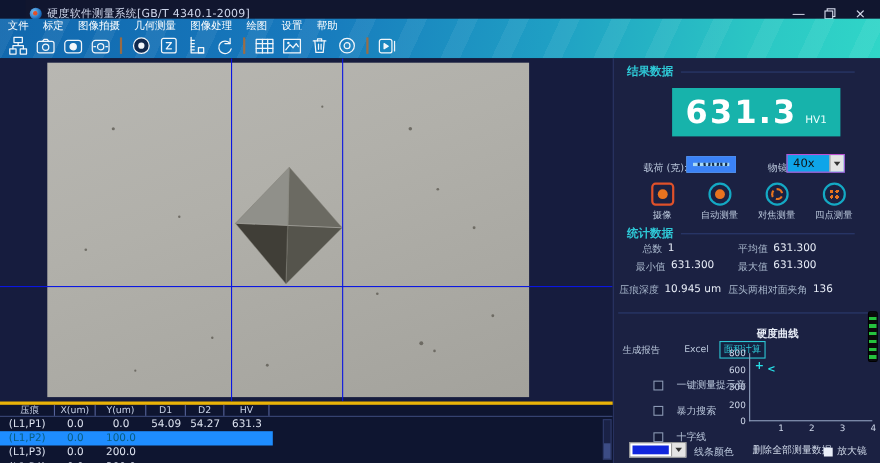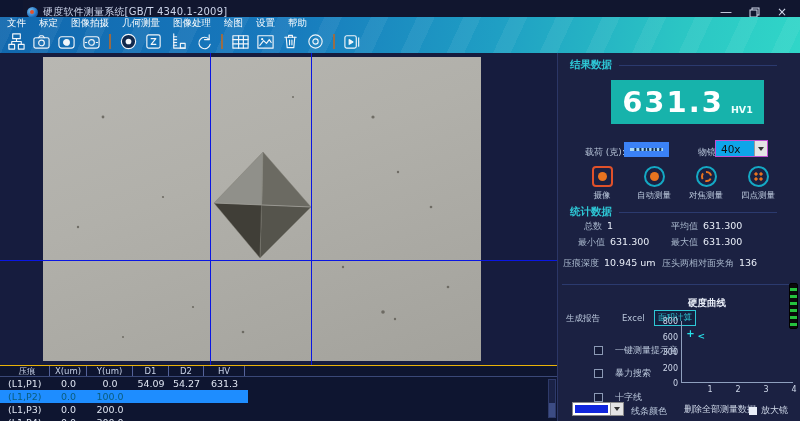--- a/index.html
+++ b/index.html
@@ -35,21 +35,21 @@
   .hline{position:absolute;left:0;right:0;height:1px;background:#0a16e2;top:207px;}
 
   
   .panel{position:absolute;right:0;top:0;width:243px;height:368px;background:#1b2142;border-left:1px solid #2b3666;}
   .sh{position:absolute;display:flex;align-items:center;gap:7px;color:#2ec8d6;font-size:10.5px;font-weight:bold;}
   .sh .hl{height:1px;background:#2b3a6e;}
   .sh1{top:5px;left:12px;}  .sh1 .hl{width:158px;}
   .sh2{top:152px;left:12px;} .sh2 .hl{width:158px;}
   .result-box{position:absolute;left:53px;top:27px;width:153px;height:44px;background:#17b3ab;display:flex;align-items:center;justify-content:center;gap:7px;}
   .rv{font-size:29px;font-weight:bold;color:#fff;letter-spacing:2px;}
-  .ru{font-size:9.5px;color:#eafffd;margin-top:14px;font-weight:bold;}
+  .ru{font-size:9.5px;color:#eafffd;margin-top:14px;font-weight:normal;}
   .plabel{position:absolute;font-size:9px;color:#b9c6da;}
   .pl1{left:27px;top:93px;} .pl2{left:140px;top:93px;}
   .pinput{position:absolute;left:66px;top:89px;width:45px;height:15px;background:#a9d9f5;border:6px solid #3b82f6;font-size:11px;font-weight:bold;color:#15304f;text-align:center;padding:0;}
   .pselect{position:absolute;left:157px;top:87px;width:53px;height:17px;background:#0ea5e9;border:1px solid #c050d0;display:flex;align-items:center;}
   .pselect .val{font-size:10.5px;color:#111;padding-left:5px;}
   .ddbtn{margin-left:auto;width:13px;height:100%;background:#e4e4e4;border-left:1px solid #9a9a9a;display:flex;align-items:center;justify-content:center;}
   .tri{width:0;height:0;border-left:3px solid transparent;border-right:3px solid transparent;border-top:4px solid #333;}
 
   .mbuttons{position:absolute;left:18px;top:113px;width:210px;display:flex;}
   .mbtn{width:52px;display:flex;flex-direction:column;align-items:center;gap:3px;}
@@ -88,21 +88,21 @@
   .colorbox{position:absolute;left:14px;top:349px;width:52px;height:14px;background:#fff;border:1px solid #888;display:flex;}
   .swatch{flex:1;margin:2px;}
   .clabel{position:absolute;left:73px;top:352px;font-size:9px;color:#b9c6da;}
   .delbtn{position:absolute;left:126px;top:350px;background:none;border:none;color:#cdd6e6;font-size:9px;padding:0;white-space:nowrap;}
   .mag{position:absolute;left:191px;top:351px;display:flex;align-items:center;gap:4px;font-size:9px;color:#cdd6e6;}
   .magbox{width:8px;height:8px;background:#e9eef8;}
   .level{position:absolute;left:231px;top:230px;width:9px;height:46px;border-radius:2px;border:1px solid #000;
     background:repeating-linear-gradient(180deg,#0a0a0a 0 4px,#25c23e 4px 7px);}
 
   
-  .datatable{position:absolute;left:0;top:365px;width:557px;height:56px;background:#0e1530;border-top:1px solid #eab308;overflow:hidden;}
+  .datatable{position:absolute;left:0;top:365px;width:557px;height:56px;background:#0e1530;border-top:3px solid #eab308;overflow:hidden;}
   .thead{display:flex;height:11px;align-items:center;border-bottom:1px solid #3a4878;padding-left:5px;color:#c7d1e6;font-size:8.5px;}
   .th{border-right:1px solid #55639a;text-align:center;height:100%;line-height:11px;}
   .trow{display:flex;height:13px;align-items:center;padding-left:5px;font-size:9.5px;color:#dde3f0;width:248px;}
   .trow.sel{background:#1e8dff;color:#0a5d7d;}
   .td{text-align:center;white-space:nowrap;overflow:hidden;}
   .c0{width:45px;} .c1{width:37px;} .c2{width:46px;} .c3{width:36px;} .c4{width:35px;} .c5{width:41px;}
   .td.c0{text-align:left;padding-left:3px;}
   .tscroll{position:absolute;right:1px;top:13px;bottom:3px;width:8px;background:#1a2246;border:1px solid #2e3a6a;}
   .thumb{position:absolute;bottom:0;left:0;right:0;height:14px;background:#3c4c84;}
 </style>

